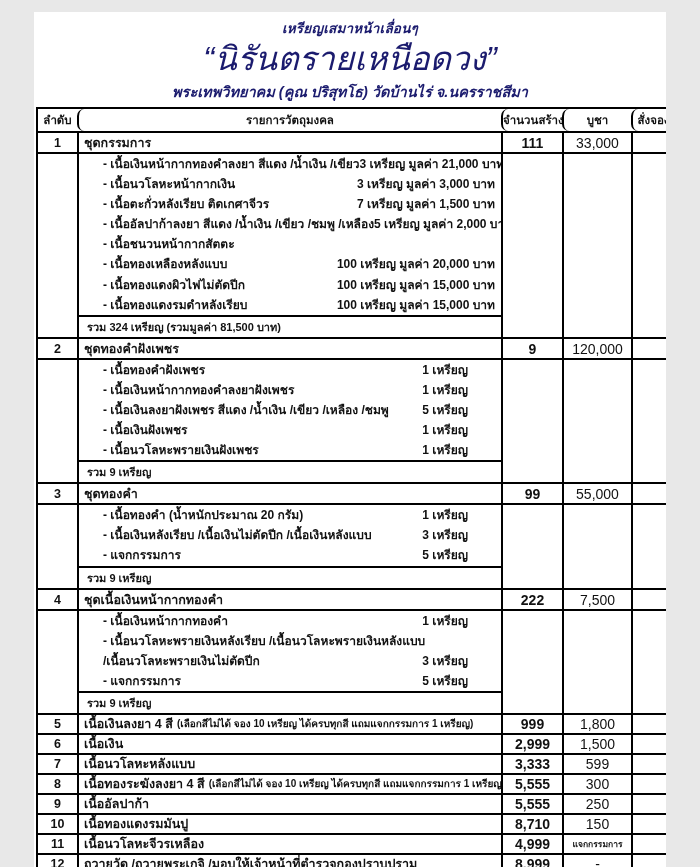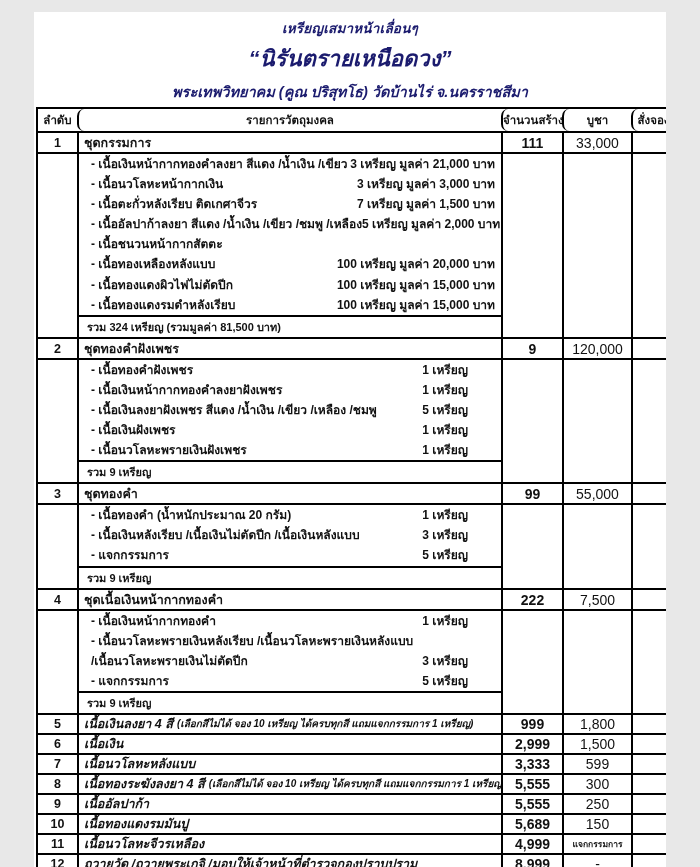--- a/index.html
+++ b/index.html
@@ -3,21 +3,21 @@
 <meta charset="utf-8">
 <style>
   * { margin:0; padding:0; box-sizing:border-box; }
   body { background:#e8e8e8; font-family:"Liberation Sans","DejaVu Sans",sans-serif; }
   .page { width:632px; height:867px; background:#ffffff; margin:12px auto; position:relative;
           color:#111; overflow:hidden; }
 
   
   .doc-header { text-align:center; padding-top:5px; color:#1b1b6e; }
   .hdr-line1 { font-size:13.5px; font-weight:bold; font-style:italic; letter-spacing:.2px; }
-  .hdr-title { font-size:22px; font-weight:bold; font-style:italic; margin-top:2px; line-height:36px; }
+  .hdr-title { font-size:33px; font-weight:normal; font-style:italic; margin-top:2px; line-height:36px; }
   .hdr-sub   { font-size:14.5px; font-weight:bold; font-style:italic; margin-top:3px; margin-bottom:6px; }
 
   
   .otable { position:absolute; left:2px; top:95px; width:696px; border:2.5px solid #000; background:#fff; }
   .trow { display:grid; grid-template-columns:39px 424px 61px 69px 43px 1fr; }
   .c { border-left:2px solid #000; overflow:hidden; white-space:nowrap; }
   .c:first-child { border-left:none; }
   .brow { border-bottom:2px solid #000; }
 
   .thead-row .c { font-size:11.5px; font-weight:bold; text-align:center; height:22px; line-height:22px;border-radius:7px; }
@@ -26,28 +26,28 @@
   .item { padding-left:5px; }
   .num { text-align:center; font-weight:bold; font-size:14px; }
   .bucha { font-weight:400; }
   .tiny { font-size:8.5px; font-weight:bold; }
 
   .sec-head { height:21px; line-height:21px; }
   .sec-head .title { font-weight:bold; font-size:12.5px; }
 
   .sublist { padding:0; }
   .si { display:flex; justify-content:space-between; line-height:20.1px; font-size:12px; font-weight:bold; }
-  .si .lbl { padding-left:12px; }
+  .si .lbl { padding-left:24px; }
   .si .q { text-align:right; }
   .pad-s1 .q { padding-right:6px; }
   .pad-sN .q { padding-right:33px; }
   .sum { border-top:2px solid #000; font-weight:bold; font-size:11px; line-height:20px; padding-left:8px; }
 
   .simple { height:20px; line-height:18px; }
-  .simple .item { font-size:12.5px; font-weight:bold; display:flex; align-items:flex-end;font-style:italic; }
+  .simple .item { font-size:12.5px; font-weight:bold; display:flex; align-items:flex-end; }
   .simple .note { font-size:10px; font-weight:bold; margin-left:4px; }
   .simple .num { line-height:18px; }
 </style>
 </head>
 <body>
 
 <div class="page">
 
   <div class="doc-header">
     <div class="hdr-line1">เหรียญเสมาหน้าเลื่อนๆ</div>
@@ -275,21 +275,21 @@
       <div class="c num bucha">250</div>
       <div class="c"></div>
       <div class="c"></div>
     </div>
     <div class="trow simple brow">
       <div class="c idx">10</div>
       <div class="c item">
           <span>เนื้อทองแดงรมมันปู</span>
           <span class="note"></span>
         </div>
-      <div class="c num">5,689</div>
+      <div class="c num">8,710</div>
       <div class="c num bucha">150</div>
       <div class="c"></div>
       <div class="c"></div>
     </div>
     <div class="trow simple brow">
       <div class="c idx">11</div>
       <div class="c item">
           <span>เนื้อนวโลหะจีวรเหลือง</span>
           <span class="note"></span>
         </div>

